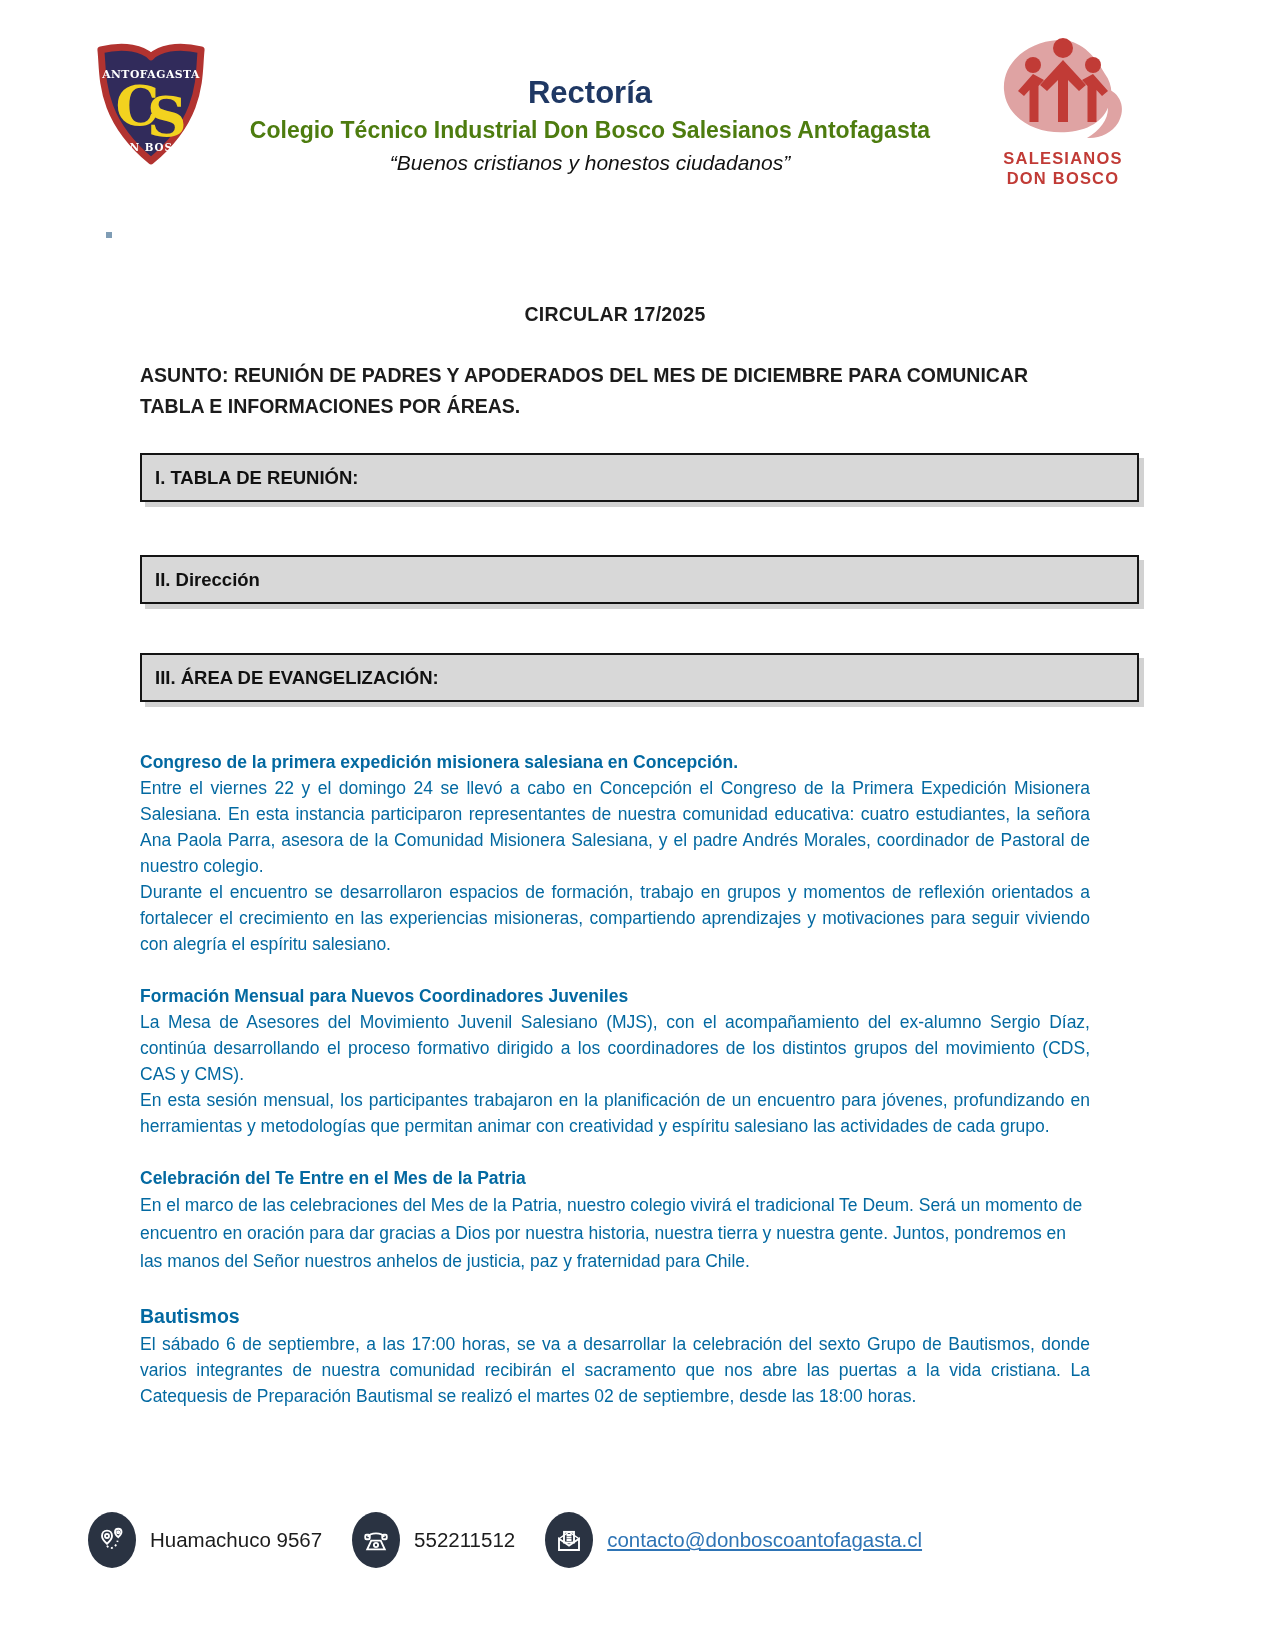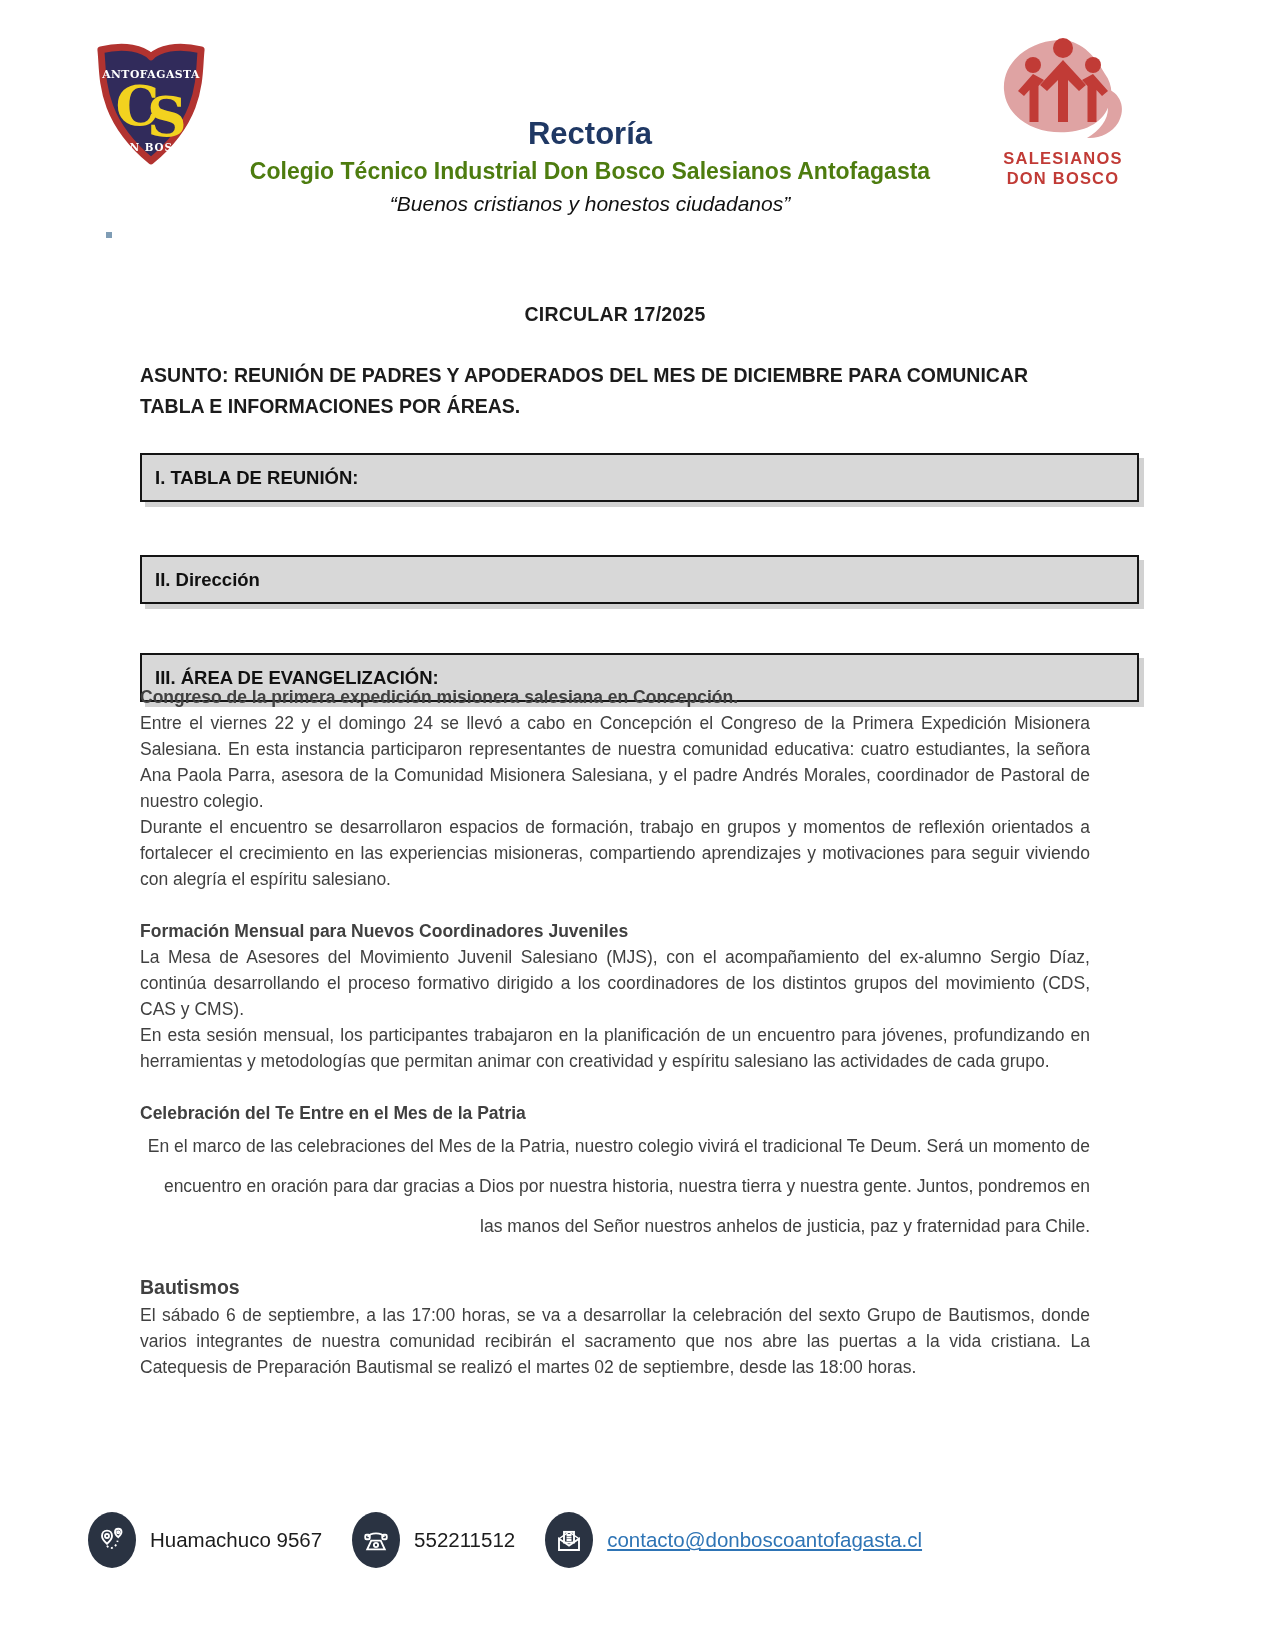--- a/index.html
+++ b/index.html
@@ -3,21 +3,21 @@
 <meta charset="utf-8">
 <style>
   html,body{margin:0;padding:0;background:#ffffff;}
   .page{
     position:relative;width:1275px;height:1650px;background:#ffffff;
     font-family:"Liberation Sans",sans-serif;color:#1c1c1c;overflow:hidden;
   }
 
   
   .shield-logo{position:absolute;left:92px;top:42px;width:118px;height:126px;}
-  .hdr-center{position:absolute;left:190px;top:76px;width:800px;text-align:center;margin-top:41px;}
+  .hdr-center{position:absolute;left:190px;top:76px;width:800px;text-align:center;}
   .dept-title{font-size:31px;font-weight:bold;color:#1F3864;line-height:34px;}
   .school-name{font-size:23px;font-weight:bold;color:#4d7c0f;margin-top:7px;line-height:26px;}
   .motto{font-size:21px;font-style:italic;color:#111;margin-top:8px;line-height:24px;}
   .sal-logo{position:absolute;left:988px;top:30px;width:150px;text-align:center;}
   .sal-text{color:#C13B36;font-size:16.5px;font-weight:bold;letter-spacing:1.2px;line-height:20px;margin-top:2px;}
   .tiny-mark{position:absolute;left:106px;top:232px;width:6px;height:6px;background:#7f9db5;}
 
   
   .circular-title{position:absolute;left:140px;top:303px;width:950px;text-align:center;
     font-size:19.5px;font-weight:bold;letter-spacing:.2px;}
@@ -27,28 +27,28 @@
   .section-box{
     position:absolute;left:140px;width:982px;height:45px;background:#d8d8d8;
     border:2.5px solid #141414;box-shadow:5px 5px 0 #d2d2d2;
     display:flex;align-items:center;padding-left:13px;
     font-size:18.5px;font-weight:bold;color:#111;
   }
   .box-1{top:453px;}
   .box-2{top:555px;}
   .box-3{top:653px;}
 
-  .content{position:absolute;left:140px;top:684px;width:950px;
-    font-size:17.5px;line-height:26px;color:#404040;}
+  .content{position:absolute;left:140px;top:749px;width:950px;
+    font-size:17.5px;line-height:26px;color:#0369a1;}
   .article{margin:0;}
   .article + .article{margin-top:26px;}
   .article-title{font-weight:bold;}
   .article-title.big{font-size:19.5px;line-height:30px;}
   .content p{margin:0;text-align:justify;}
-  .content p.loose{text-align:right;line-height:40px;}
+  .content p.loose{text-align:left;line-height:28px;}
 
   
   .footer{position:absolute;left:88px;top:1512px;width:1110px;
     display:flex;align-items:center;font-size:20.5px;color:#1c1c1c;}
   .f-item{display:flex;align-items:center;margin-right:30px;}
   .f-icon{flex:0 0 auto;width:48px;height:56px;border-radius:50%;background:#2a3342;
     display:flex;align-items:center;justify-content:center;margin-right:14px;}
   .f-icon svg{width:30px;height:30px;}
   .email-link{color:#2E74B5;text-decoration:underline;cursor:pointer;}
 </style>

